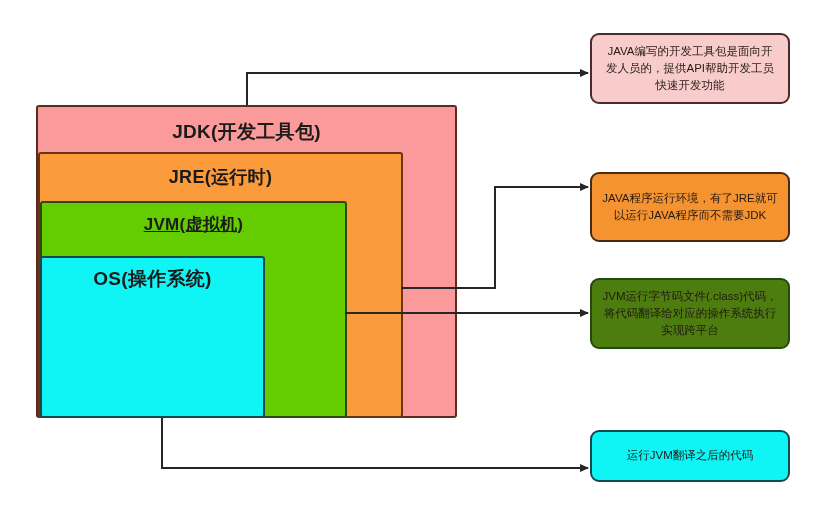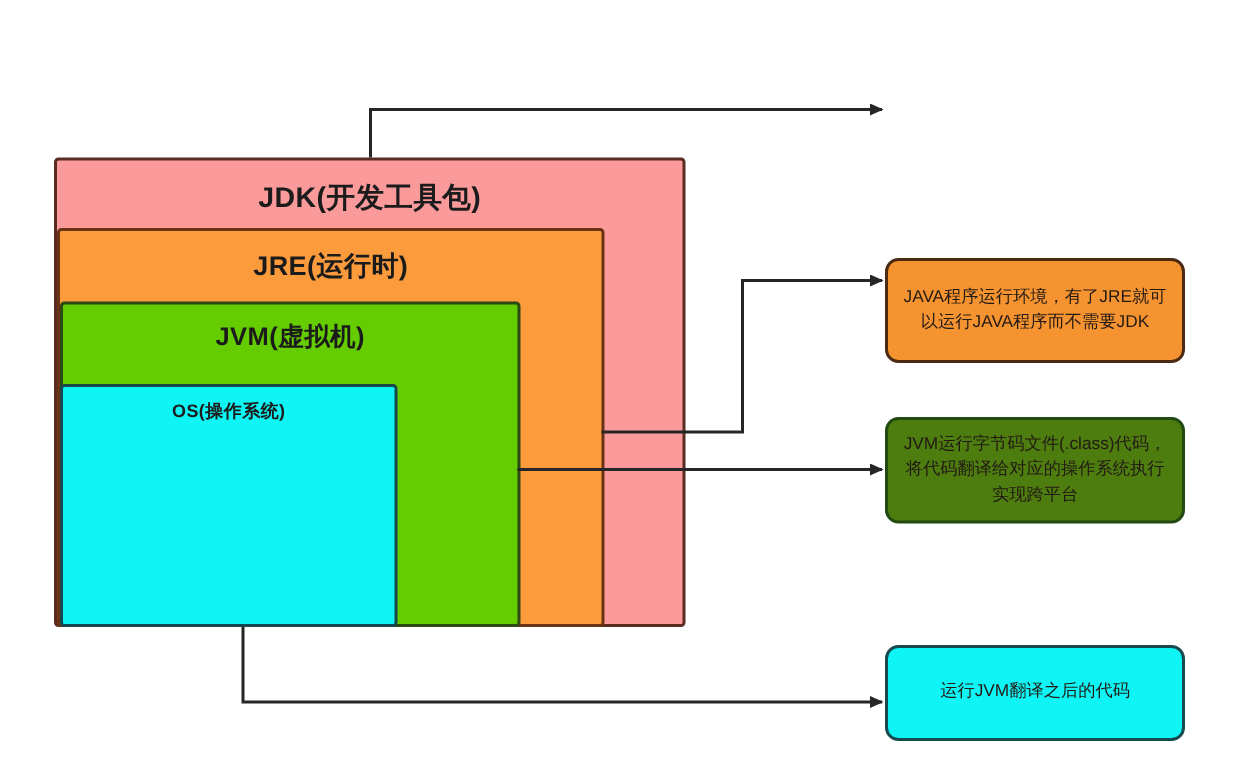--- a/index.html
+++ b/index.html
@@ -70,34 +70,35 @@
     top: 201px;
     width: 307px;
     height: 217px;
     background: #65cc00;
     border-color: #2d4a14;
     z-index: 3;
   }
   #layer-jvm .layer-label {
     padding-top: 10px;
     font-size: 17px;
+    text-decoration: underline;
   }
 
   #layer-os {
     left: 40px;
     top: 256px;
     width: 225px;
     height: 162px;
     background: #0ff5f5;
     border-color: #16484f;
     z-index: 4;
   }
   #layer-os .layer-label {
     padding-top: 8px;
-    font-size: 12px;
+    font-size: 19px;
   }
 
   
   .note {
     position: absolute;
     box-sizing: border-box;
     border: 2px solid #3a2418;
     border-radius: 9px;
     display: flex;
     align-items: center;
@@ -135,21 +136,21 @@
     top: 278px;
     width: 200px;
     height: 71px;
     background: #4d7c0f;
     border-color: #234a10;
   }
   #note-os {
     left: 590px;
     top: 430px;
     width: 200px;
-    height: 64px;
+    height: 52px;
     background: #0ff5f5;
     border-color: #164a4f;
   }
 
   
   #connectors {
     position: absolute;
     left: 0;
     top: 0;
     width: 836px;
@@ -189,20 +190,23 @@
       <marker id="arrow" markerWidth="9" markerHeight="8" refX="8" refY="4" orient="auto" markerUnits="userSpaceOnUse">
         <path d="M0,0 L9,4 L0,8 z" fill="#262626"></path>
       </marker>
     </defs>
     <path class="conn" marker-end="url(#arrow)" d="M247,105 L247,73 L588,73"></path>
     <path class="conn" marker-end="url(#arrow)" d="M401,288 L495,288 L495,187 L588,187"></path>
     <path class="conn" marker-end="url(#arrow)" d="M345,313 L588,313"></path>
     <path class="conn" marker-end="url(#arrow)" d="M162,418 L162,468 L588,468"></path>
   </svg>
 
+  <div class="note" id="note-jdk">
+    <span class="note-text">JAVA编写的开发工具包是面向开发人员的，提供API帮助开发工员快速开发功能</span>
+  </div>
 
   <div class="note" id="note-jre">
     <span class="note-text">JAVA程序运行环境，有了JRE就可以运行JAVA程序而不需要JDK</span>
   </div>
 
   <div class="note" id="note-jvm">
     <span class="note-text">JVM运行字节码文件(.class)代码，将代码翻译给对应的操作系统执行实现跨平台</span>
   </div>
 
   <div class="note" id="note-os">

